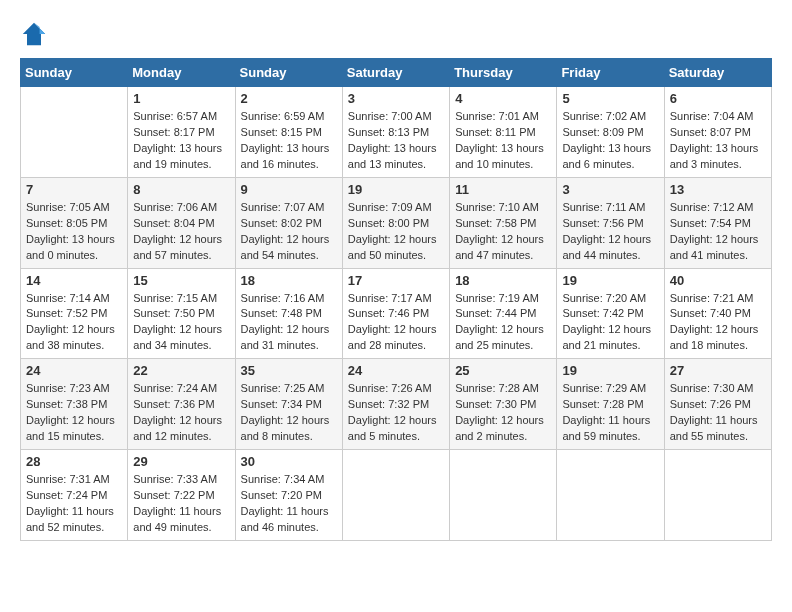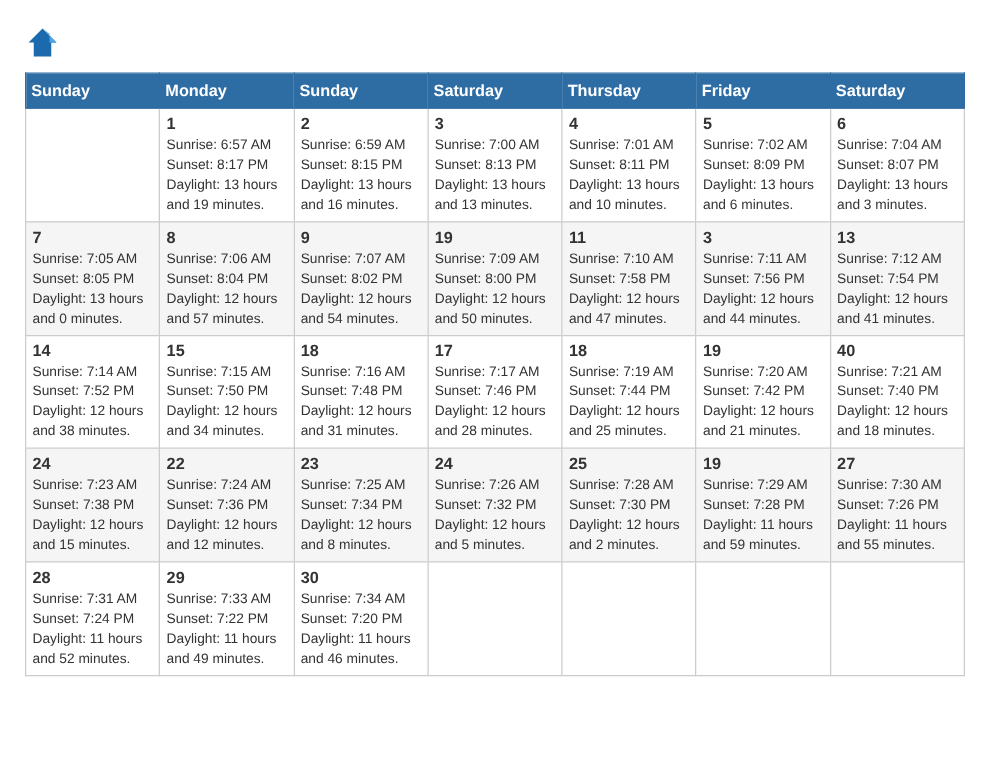--- a/index.html
+++ b/index.html
@@ -212,21 +212,21 @@
       <tr>
         <td>
           <span class="day-num">24</span>
           <div class="day-info">Sunrise: 7:23 AM<br>Sunset: 7:38 PM<br>Daylight: 12 hours<br>and 15 minutes.</div>
         </td>
         <td>
           <span class="day-num">22</span>
           <div class="day-info">Sunrise: 7:24 AM<br>Sunset: 7:36 PM<br>Daylight: 12 hours<br>and 12 minutes.</div>
         </td>
         <td>
-          <span class="day-num">23</span>
+          <span class="day-num">35</span>
           <div class="day-info">Sunrise: 7:25 AM<br>Sunset: 7:34 PM<br>Daylight: 12 hours<br>and 8 minutes.</div>
         </td>
         <td>
           <span class="day-num">24</span>
           <div class="day-info">Sunrise: 7:26 AM<br>Sunset: 7:32 PM<br>Daylight: 12 hours<br>and 5 minutes.</div>
         </td>
         <td>
           <span class="day-num">25</span>
           <div class="day-info">Sunrise: 7:28 AM<br>Sunset: 7:30 PM<br>Daylight: 12 hours<br>and 2 minutes.</div>
         </td>

